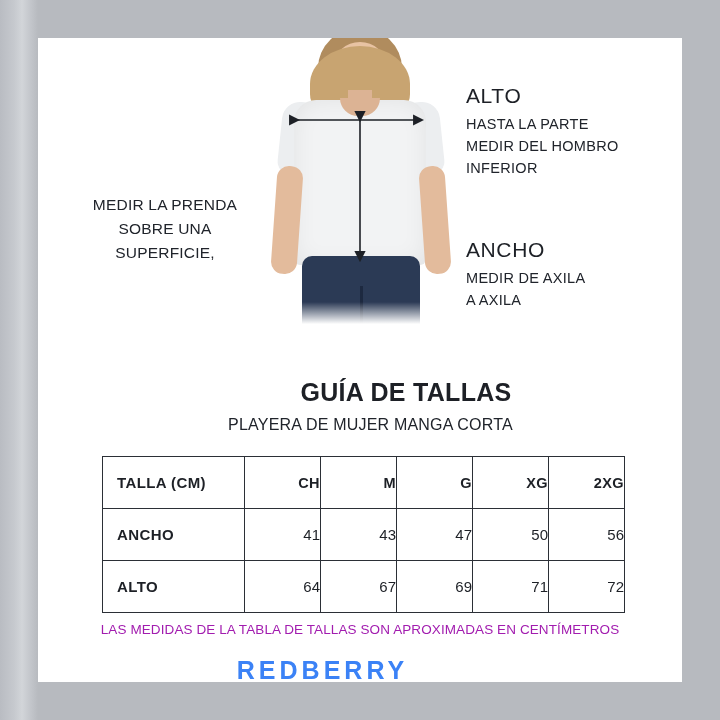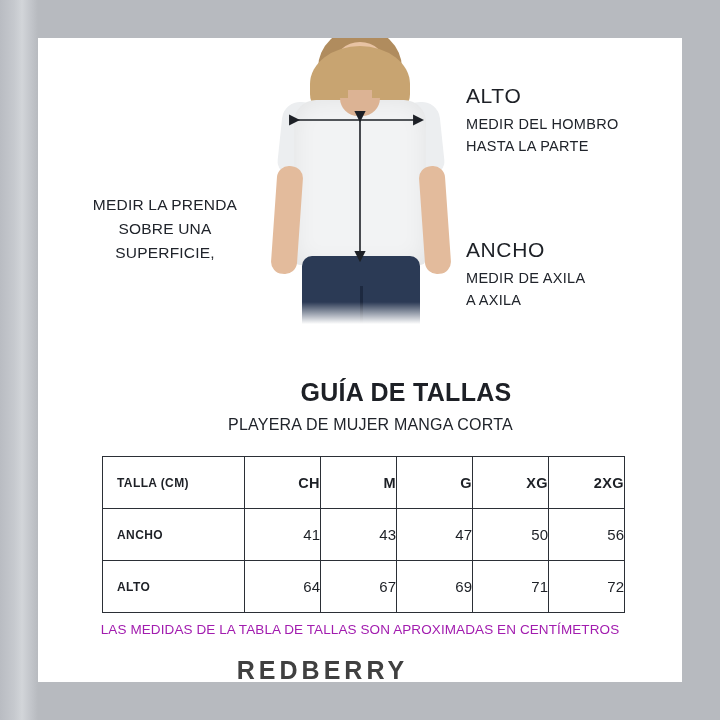--- a/index.html
+++ b/index.html
@@ -197,21 +197,21 @@
     height: 52px;
     text-align: right;
     font-size: 15px;
     color: #1d2026;
     font-weight: normal;
   }
   table.sizes th.rowhdr, table.sizes td.rowhdr {
     text-align: left;
     padding-left: 14px;
     font-weight: bold;
-    font-size: 12px;
+    font-size: 15px;
     letter-spacing: 0.4px;
   }
   table.sizes th.colhdr {
     font-weight: bold;
     font-size: 14.5px;
     letter-spacing: 0.4px;
   }
   .col-a { width: 142px; }
   .col-b { width: 76px; }
   .note {
@@ -223,21 +223,21 @@
     color: #a21caf;
     letter-spacing: 0.1px;
   }
   .brand {
     position: absolute;
     left: 0; top: 618px;
     width: 522px;
     text-align: center;
     font-size: 25px;
     font-weight: bold;
-    color: #404040;
+    color: #3b82f6;
     letter-spacing: 4px;
     padding-left: 47px;
   }
 </style>
 </head>
 <body>
 
 <div class="frame">
   <div class="page">
 
@@ -273,22 +273,23 @@
           </marker>
         </defs>
 
         <line x1="42" y1="82" x2="166" y2="82" stroke="#1d2026" stroke-width="1.6" marker-start="url(#ar)" marker-end="url(#ar)"></line>
 
         <line x1="104" y1="82" x2="104" y2="222" stroke="#1d2026" stroke-width="1.6" marker-start="url(#ar)" marker-end="url(#ar)"></line>
       </svg>
 
       <div class="r-title" id="alto-title">ALTO</div>
       <div class="r-body" id="alto-body">
+        <div>HASTA LA PARTE</div>
         <div>MEDIR DEL HOMBRO</div>
-        <div>HASTA LA PARTE</div>
+        <div>INFERIOR</div>
       </div>
 
       <div class="r-title" id="ancho-title">ANCHO</div>
       <div class="r-body" id="ancho-body">
         <div>MEDIR DE AXILA</div>
         <div>A AXILA</div>
       </div>
     </div>
 
     <div class="guide-title">GUÍA DE TALLAS</div>

